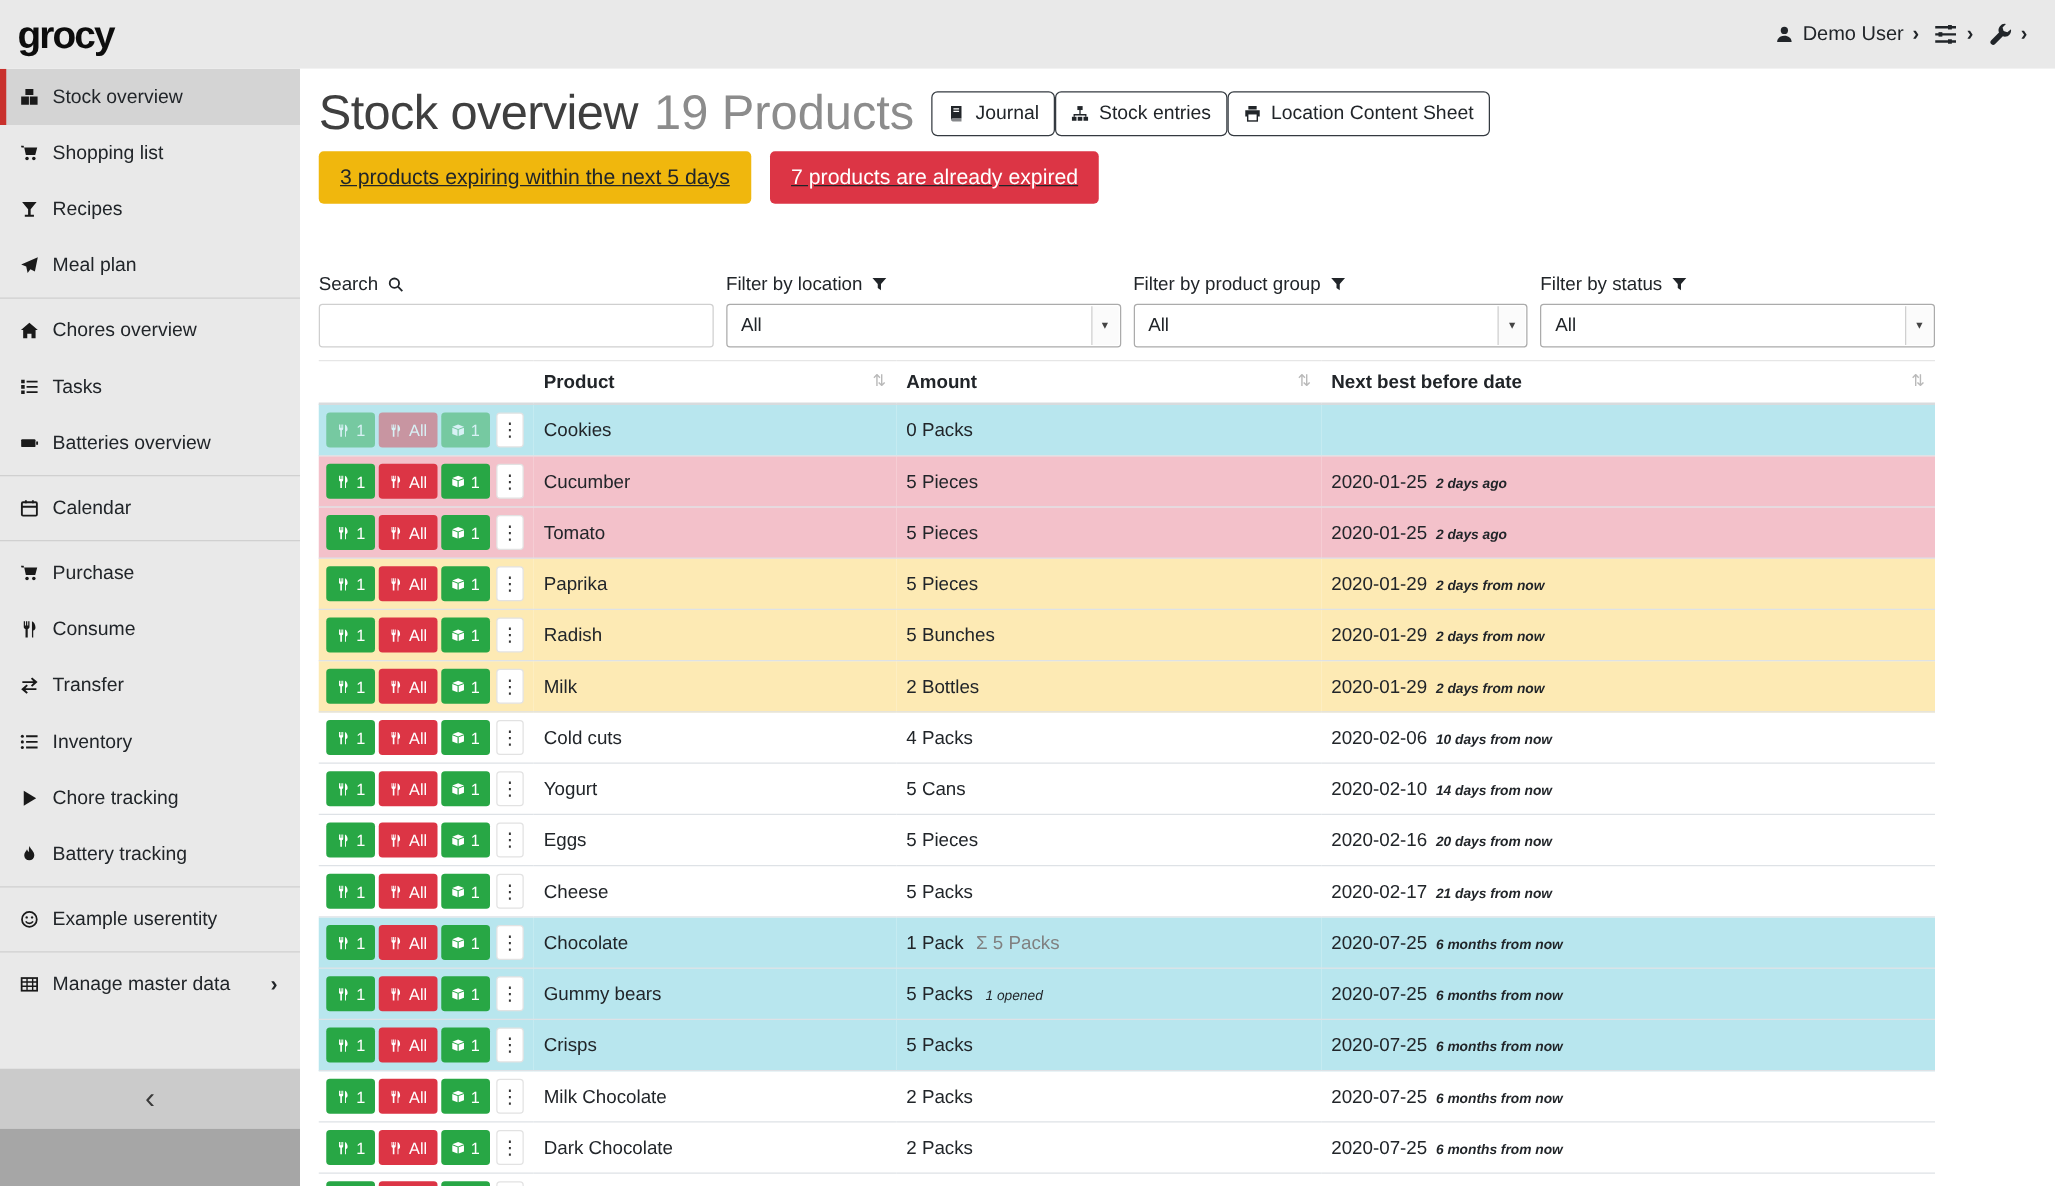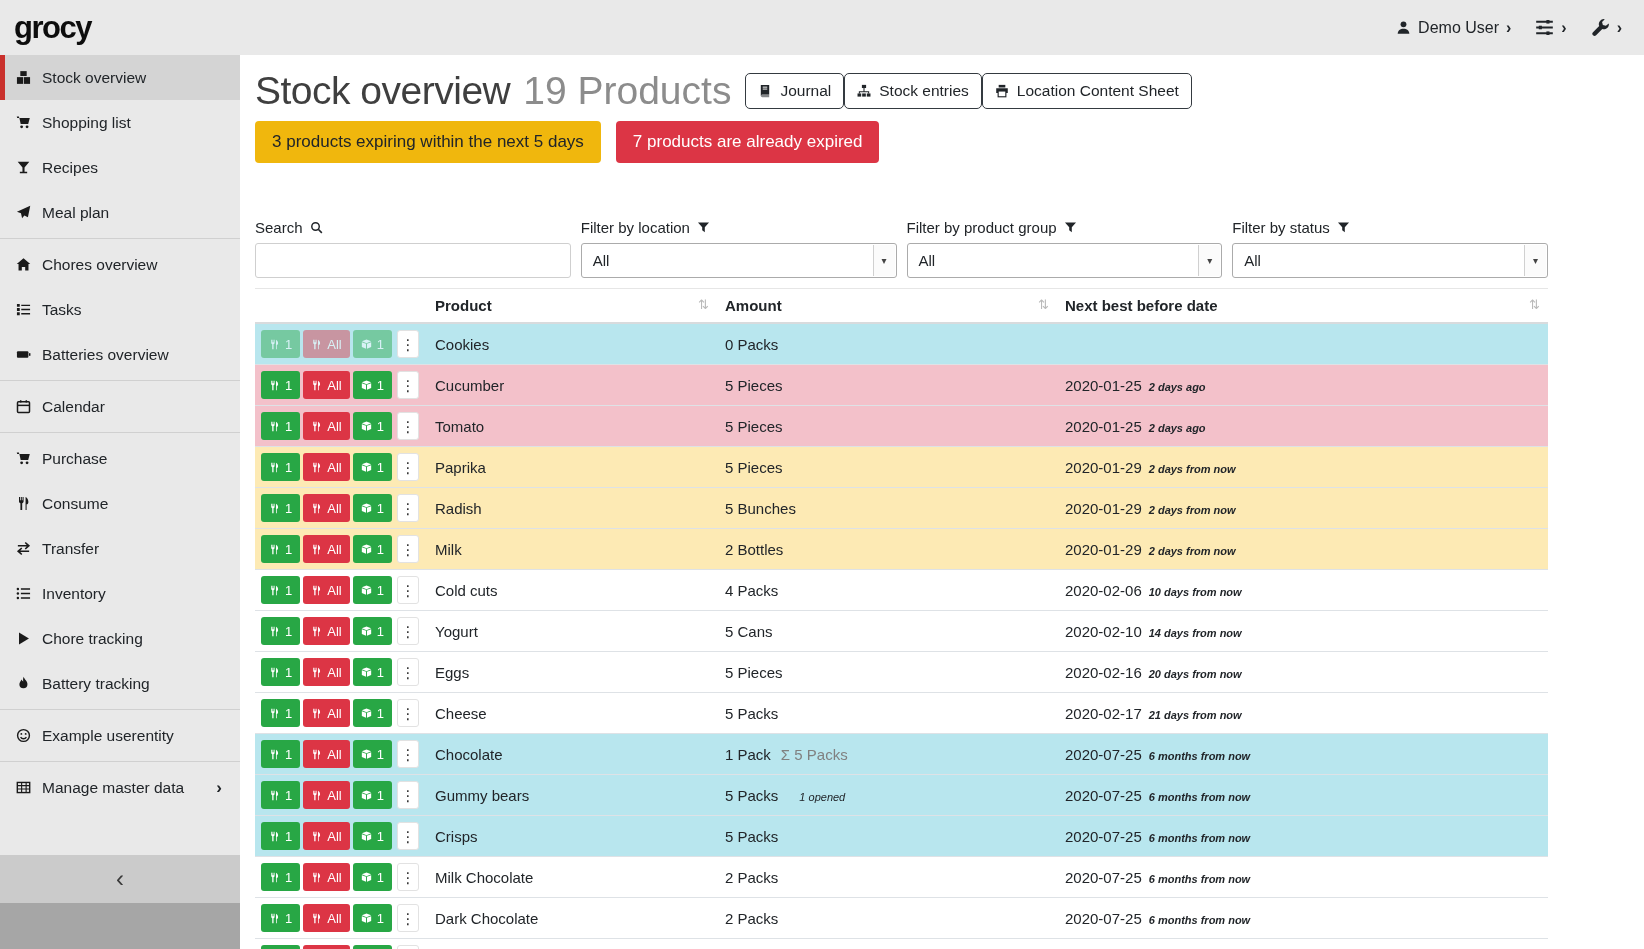--- a/index.html
+++ b/index.html
@@ -7,21 +7,21 @@
   body {
     font-family: "Liberation Sans", "DejaVu Sans", sans-serif;
     font-size: 15px; color: #212529; background: #fff;
   }
   button { font-family: inherit; }
   .app { display: grid; width: 100%; height: 100%; grid-template-columns: 240px 1fr; grid-template-rows: 55px 1fr; }
 
   
   .navbar { grid-column: 1 / 3; background: #e9e9e9; display: flex; align-items: center; justify-content: space-between; padding: 0 22px 0 14px; }
   .logo { font-size: 31px; font-weight: 800; letter-spacing: -1.5px; color: #0d0d0d; cursor: pointer; }
-  .nav-right { display: flex; align-items: center; gap: 24px; }
+  .nav-right { display: flex; align-items: center; gap: 12px; }
   .nav-item { display: flex; align-items: center; gap: 7px; cursor: pointer; font-size: 16px; color: #212529; }
   .n-icon svg { width: 15px; height: 15px; display: block; }
   .n-icon-lg svg { width: 19px; height: 19px; display: block; }
   .n-chev { font-size: 16px; font-weight: 700; line-height: 1; }
 
   
   .sidebar { background: #e9e9e9; display: flex; flex-direction: column; overflow: hidden; }
   #sidebar-nav { flex: 0 0 auto; }
   .sb-item { display: flex; align-items: center; gap: 9px; height: 45px; padding: 0 10px 0 9px; border-left: 5px solid transparent; font-size: 15.5px; cursor: pointer; white-space: nowrap; }
   .sb-item.active { background: #d4d4d4; border-left-color: var(--accent-red); }
@@ -34,21 +34,21 @@
 
   
   main { background: #fff; padding: 14px 96px 0 15px; overflow: hidden; }
   .title-row { display: flex; align-items: center; margin: 0 0 8px; }
   h1 { font-size: 39px; font-weight: 500; color: #3f3f3f; letter-spacing: -0.5px; }
   .subtitle { font-size: 39px; font-weight: 400; color: #8c8c8c; margin-left: 13px; }
   .header-buttons { display: flex; margin-left: 14px; align-items: center; }
   .hbtn { display: inline-flex; align-items: center; gap: 8px; background: #fff; border: 1px solid #343a40; border-radius: 5px; padding: 8px 12px; font-size: 15.5px; color: #212529; cursor: pointer; white-space: nowrap; }
   .hbtn-icon svg { width: 14px; height: 14px; display: block; }
 
-  .alerts { display: flex; gap: 15px; margin: 6px 0 0; }
+  .alerts { display: flex; gap: 15px; margin: 6px 0 0; text-decoration: underline; }
   .alert { border-radius: 4px; padding: 11px 17px; font-size: 17px; font-weight: 500; cursor: pointer; white-space: nowrap; }
   .alert-warning { background: var(--warning); color: #212529; }
   .alert-danger  { background: var(--danger);  color: #fff; }
   .alert-info    { background: var(--info);    color: #fff; }
 
   .filters { display: grid; grid-template-columns: repeat(4, 1fr); gap: 10px; margin-top: 56px; max-width: 1293px; }
   .filter-label { display: flex; align-items: center; gap: 7px; font-size: 15px; margin-bottom: 7px; }
   .f-icon svg { width: 13px; height: 13px; display: block; }
   .text-input { width: 100%; height: 35px; border: 1px solid #cfcfcf; border-radius: 3px; padding: 0 10px; font-size: 15px; font-family: inherit; outline: none; }
   .select { position: relative; height: 35px; border: 1px solid #ababab; border-radius: 3px; background: #fff; display: flex; align-items: center; padding: 0 34px 0 11px; font-size: 15px; cursor: pointer; }
@@ -64,21 +64,21 @@
   .c-actions { white-space: nowrap; padding-left: 6px; width: 172px; }
   .col-prod { width: 290px; } .col-amt { width: 340px; }
   .act-btn { display: inline-flex; align-items: center; gap: 5px; border: none; border-radius: 3px; color: #fff; font-size: 13px; padding: 0 8px; height: 28px; cursor: pointer; vertical-align: middle; }
   .act-btn.green { background: var(--success); }
   .act-btn.red   { background: var(--danger); }
   .act-btn + .act-btn { margin-left: 3px; }
   .act-btn.disabled { opacity: .45; }
   .ab-icon svg { width: 11px; height: 11px; display: block; }
   .menu-btn { background: #fff; border: 1px solid #e2e2e2; border-radius: 3px; height: 28px; width: 22px; margin-left: 5px; font-size: 15px; color: #333; cursor: pointer; vertical-align: middle; line-height: 1; }
   .amt-sum  { color: #808080; margin-left: 10px; }
-  .amt-note { font-size: 11px; font-style: italic; margin-left: 21px; }
+  .amt-note { font-size: 11px; font-style: italic; margin-left: 10px; }
   .date-ago { font-size: 11px; font-style: italic; margin-left: 7px; font-weight: 600; }
 </style>
 </head>
 <body>
 
 <div class="app">
 
   <header class="navbar">
     <div class="logo">grocy</div>
     <div class="nav-right">

